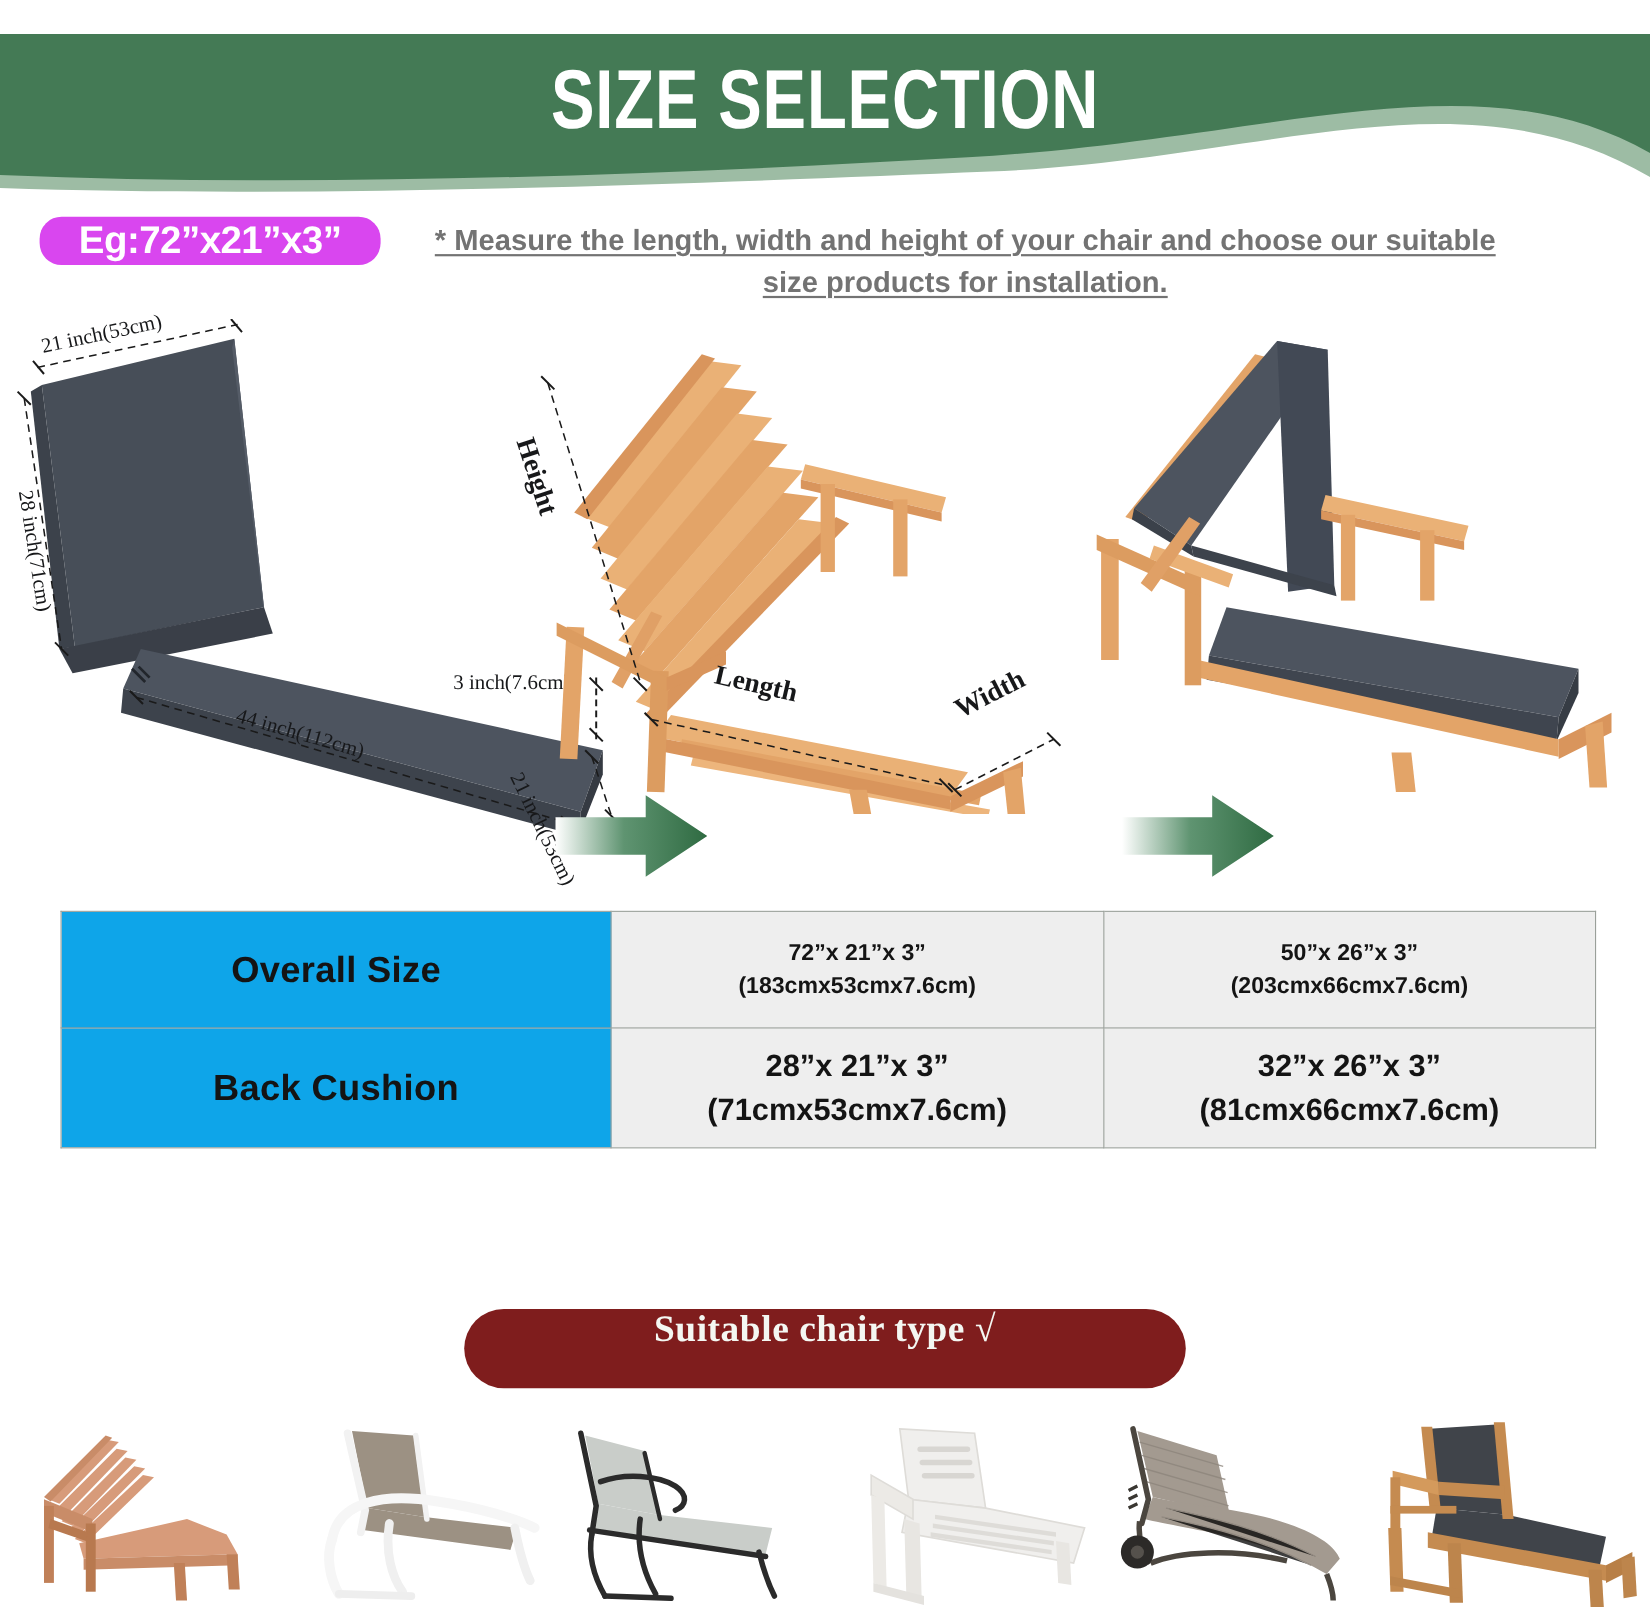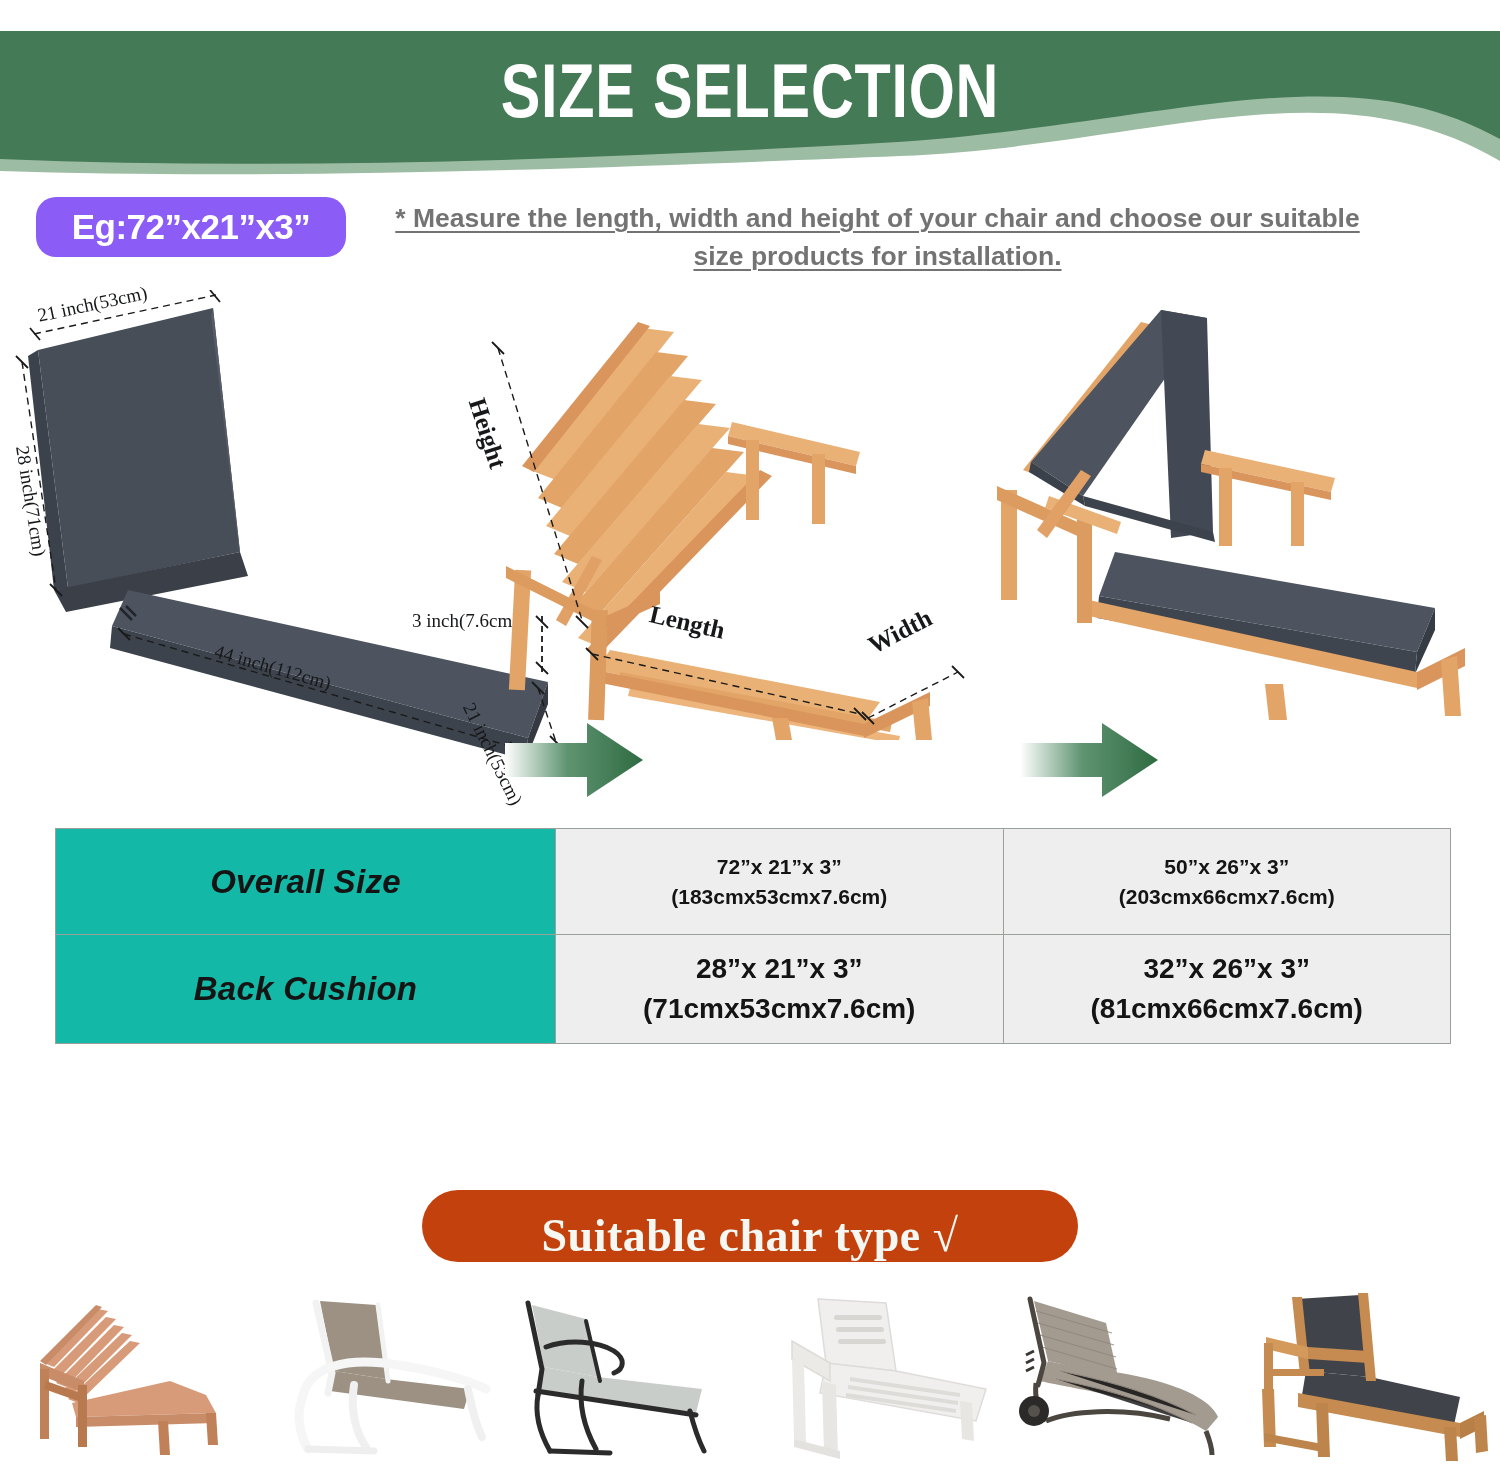--- a/index.html
+++ b/index.html
@@ -28,22 +28,22 @@
     color:#ffffff;
     transform:scaleX(0.78);
     transform-origin:center top;
     white-space:nowrap;
     line-height:1.05;
   }
 
   
   .badge {
     position:absolute; left:36px; top:197px;
-    width:310px; height:60px;
-    background:#8b5cf6;
+    width:310px; height:44px;
+    background:#d946ef;
     border-radius:20px;
     display:flex; align-items:center; justify-content:center;
     color:#ffffff;
     font-size:35px;
     font-weight:bold;
     letter-spacing:-0.5px;
   }
   .note {
     position:absolute; left:375px; top:200px; width:1005px;
     text-align:center;
@@ -80,45 +80,44 @@
   }
   .spec-table td {
     border:1px solid #9aa09a;
     text-align:center;
     vertical-align:middle;
     font-weight:bold;
     color:#141414;
   }
   .spec-table td.rowhead {
     width:500px;
-    background:#14b8a6;
+    background:#0ea5e9;
     font-size:33px;
     letter-spacing:0.3px;
-    font-style:italic;
   }
   .spec-table td.val {
     background:#eeeeee;
     font-size:28px;
     line-height:1.42;
     padding:14px 6px;
   }
   .spec-table tr.big td.val { font-size:21px; }
   .spec-table tr { height:106px; }
 
   
   .suit-pill {
     position:absolute; left:422px; top:1190px;
     width:656px; height:72px;
-    background:#c2410c;
+    background:#7f1d1d;
     border-radius:36px;
-    display:flex; align-items:flex-end; justify-content:center;
+    display:flex; align-items:flex-start; justify-content:center;
     color:#f4f7f2;
     font-family:"Liberation Serif", serif;
     font-weight:bold;
-    font-size:46px;
+    font-size:34px;
     letter-spacing:0.5px;
   }
 
   
   .thumbs { position:absolute; left:0; top:1285px; width:1500px; height:183px; }
   .thumb { position:absolute; top:0; width:250px; height:183px; }
 </style>
 </head>
 <body>
 

